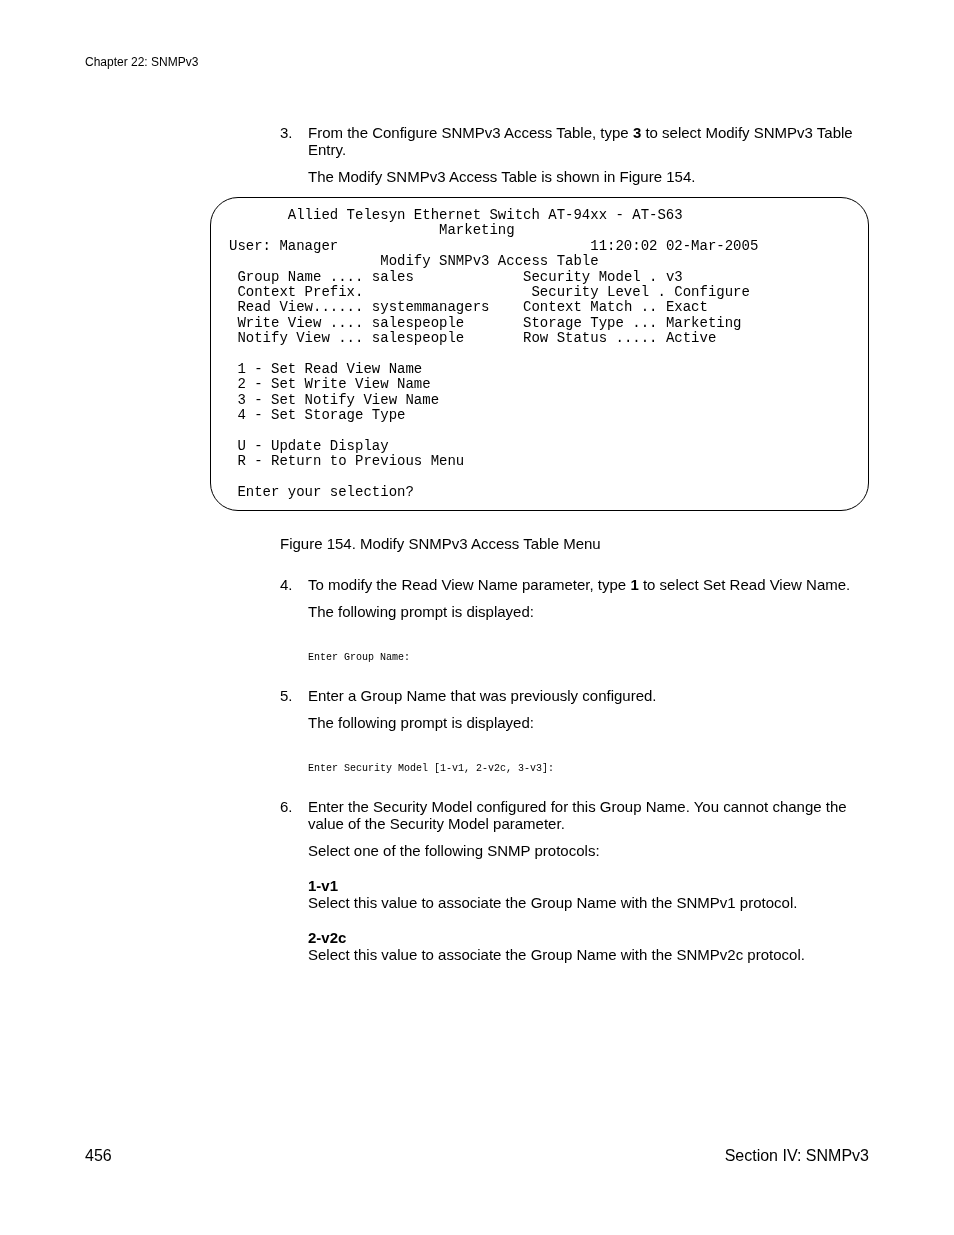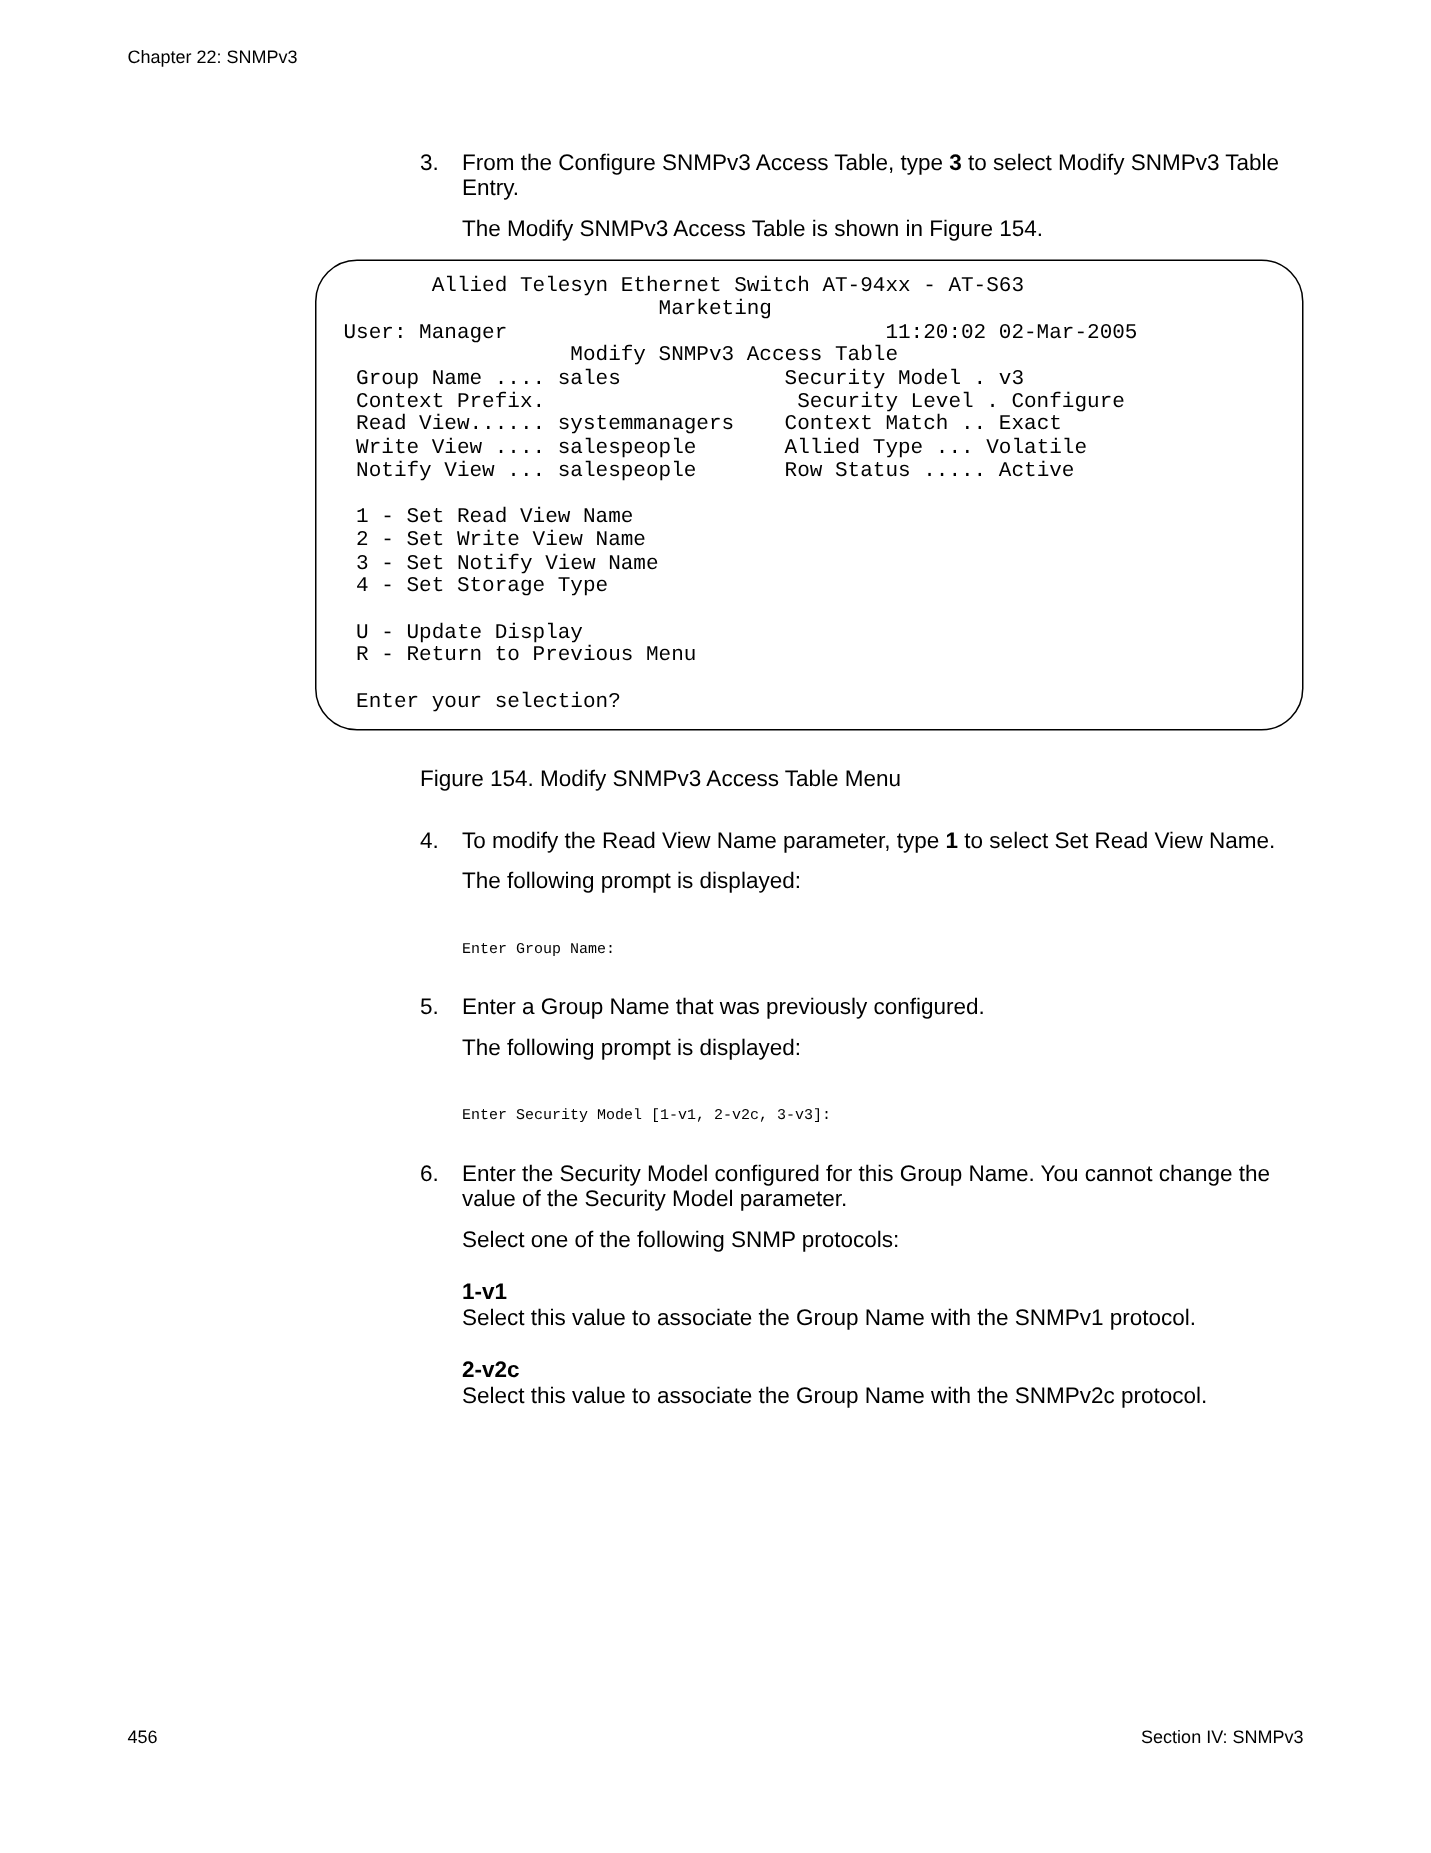--- a/index.html
+++ b/index.html
@@ -9,21 +9,21 @@
     font-family: Arial, Helvetica, sans-serif;
     font-size: 15px;
     color: #000;
     width: 954px;
   }
   .page {
     position: relative;
     width: 954px;
     height: 1235px;
     box-sizing: border-box;
-    padding: 31px 85px 0 85px;
+    padding: 55px 85px 0 85px;
   }
   .chapter-header {
     font-size: 12px;
   }
   .content-col {
     margin-left: 195px;
     margin-right: 0;
   }
   .step {
     display: flex;
@@ -68,21 +68,21 @@
   }
   .opt-head {
     font-weight: bold;
     margin-top: 18px;
   }
   .footer {
     position: absolute;
     bottom: 70px;
     left: 85px;
     right: 85px;
-    font-size: 12px;
+    font-size: 16px;
     display: flex;
     justify-content: space-between;
   }
 </style>
 </head>
 <body>
 
 <div class="page">
 
   <div class="chapter-header">Chapter 22: SNMPv3</div>
@@ -99,21 +99,21 @@
   </div>
 
   <div class="terminal-wrap">
     <div class="terminal"><span>       Allied Telesyn Ethernet Switch AT-94xx - AT-S63</span>
 <span>                         Marketing</span>
 <span>User: Manager</span>                              <span>11:20:02 02-Mar-2005</span>
 <span>                  Modify SNMPv3 Access Table</span>
 <span> Group Name .... sales</span>             <span>Security Model . v3</span>
 <span> Context Prefix.</span>                    <span>Security Level . Configure</span>
 <span> Read View...... systemmanagers</span>    <span>Context Match .. Exact</span>
-<span> Write View .... salespeople</span>       <span>Allied Type ... Volatile</span>
+<span> Write View .... salespeople</span>       <span>Storage Type ... Marketing</span>
 <span> Notify View ... salespeople</span>       <span>Row Status ..... Active</span>
 
 <span> 1 - Set Read View Name</span>
 <span> 2 - Set Write View Name</span>
 <span> 3 - Set Notify View Name</span>
 <span> 4 - Set Storage Type</span>
 
 <span> U - Update Display</span>
 <span> R - Return to Previous Menu</span>
 

